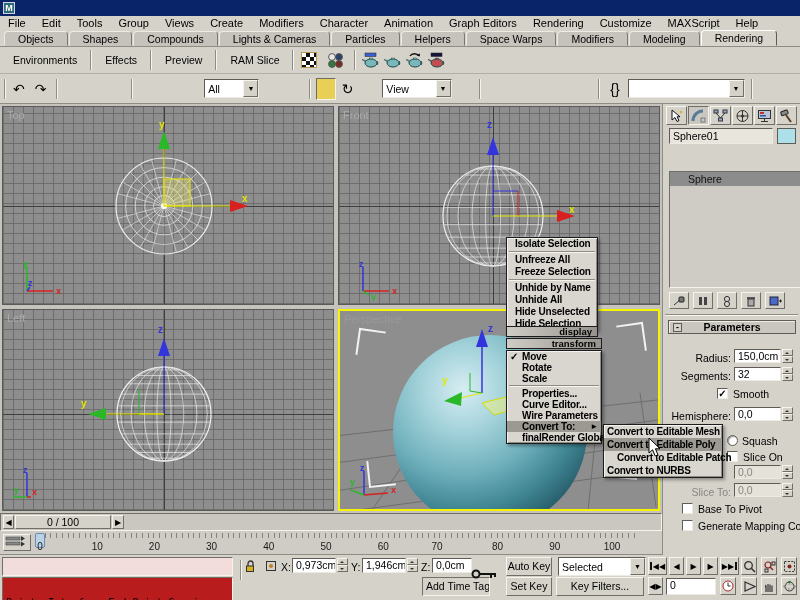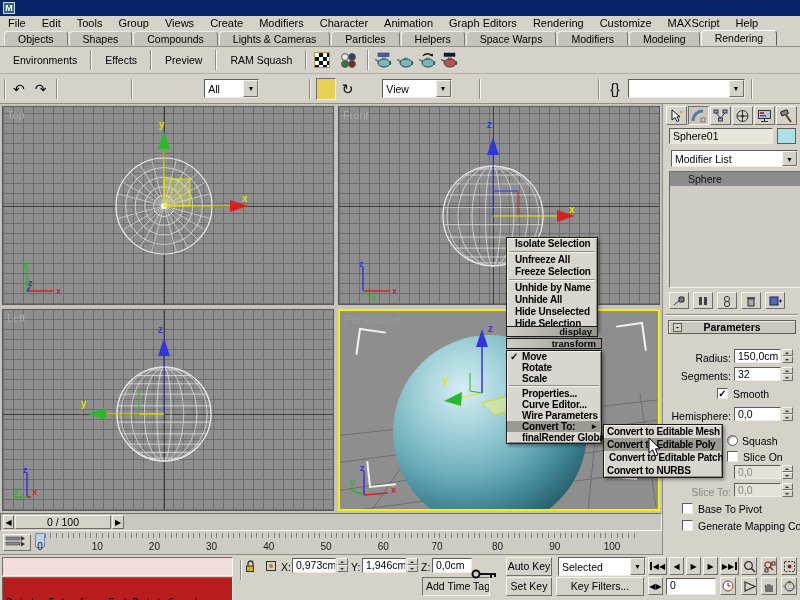--- a/index.html
+++ b/index.html
@@ -97,21 +97,21 @@
     <div class="tab">Modeling</div>
     <div class="tab on">Rendering</div>
   </div>
 <div class="A rowA" id="rowA">
     <span class="flatbtn">Environments</span>
     <span class="vsep"></span>
     <span class="flatbtn">Effects</span>
     <span class="vsep"></span>
     <span class="flatbtn">Preview</span>
     <span class="vsep"></span>
-    <span class="flatbtn">RAM Squash</span>
+    <span class="flatbtn">RAM Slice</span>
     <span class="vsep"></span>
     <span class="tbico">
       <div style="width:16px;height:16px;border:1px solid #b89750;background:repeating-conic-gradient(#111 0 25%,#fff 0 50%) 0 0/8px 8px"></div>
     </span>
     <span style="width: 4px;"></span>
     <span class="tbico">
       <svg width="18" height="17">
         <circle cx="6" cy="5" r="3.4" fill="#e8e8e8" stroke="#555"></circle>
         <circle cx="13" cy="5" r="3.4" fill="#28406a" stroke="#555"></circle>
         <circle cx="6" cy="12" r="3.4" fill="#2e7a3c" stroke="#555"></circle>
@@ -444,24 +444,20 @@
       </div>
       <div class="cptab">
         <svg width="15" height="14">
           <rect x="2" y="2" width="7" height="4" rx="1" fill="#888" stroke="#222" transform="rotate(-20 5 4)"></rect>
           <line x1="7" y1="6" x2="12" y2="13" stroke="#5a3a1a" stroke-width="2"></line>
         </svg>
       </div>
     </div>
   <div class="A fld" style="left:6px;top:24px;width:104px;height:16px;background:#e8e5dd;line-height:14px">Sphere01</div>
   <div class="A" style="left:114px;top:24px;width:19px;height:16px;border:1px solid #5f5c57;background:#aee0e8"></div>
-  <div class="A dd" style="left:6px;top:46px;width:127px;height:17px">
-    <span class="ddtxt">Modifier List</span>
-      <span class="ddbtn">▼</span>
-  </div>
   <div class="A stack in" id="stack" style="left:6px;top:67px;width:147px;height:117px">
       <div class="stackrow sel">Sphere</div>
     </div>
   <div class="A" id="stackbtns" style="left:6px;top:188px;display:flex;gap:4px">
       <div class="sbtn">
         <svg width="14" height="12">
           <line x1="2" y1="10" x2="8" y2="5" stroke="#333"></line>
           <rect x="7" y="2" width="5" height="5" rx="1" fill="#777" stroke="#222"></rect>
         </svg>
       </div>
@@ -707,21 +703,21 @@
     <div class="msep"></div>
     <div class="mi t">Properties...</div>
     <div class="mi t">Curve Editor...</div>
     <div class="mi t">Wire Parameters</div>
     <div class="mi t hl">Convert To:<span class="arr">►</span></div>
     <div class="mi t">finalRender Globals</div>
   </div>
 <div class="A menu" id="submenu" style="left:603px;top:424px;width:120px">
     <div class="mi" style="height: 13px; line-height: 13px; padding: 0px 3px; letter-spacing: -0.3px;">Convert to Editable Mesh</div>
     <div class="mi hl" style="height: 13px; line-height: 13px; padding: 0px 3px; letter-spacing: -0.3px;">Convert to Editable Poly</div>
-    <div class="mi" style="height: 13px; line-height: 13px; padding: 0px 5px; letter-spacing: -0.3px;">Convert to Editable Patch</div>
+    <div class="mi" style="height: 13px; line-height: 13px; padding: 0px 13px; letter-spacing: -0.3px;">Convert to Editable Patch</div>
     <div class="mi" style="height: 13px; line-height: 13px; padding: 0px 3px; letter-spacing: -0.3px;">Convert to NURBS</div>
   </div>
 
 <div class="A cursor" style="left:648px;top:438px">
   <svg width="14" height="20" viewBox="0 0 14 20">
       <polygon points="1,0 1,15 4.6,11.8 7.2,18 10,16.8 7.4,10.8 12,10.8" fill="#fff" stroke="#000" stroke-width="1"></polygon>
     </svg>
 </div>
 
 </body></html>

